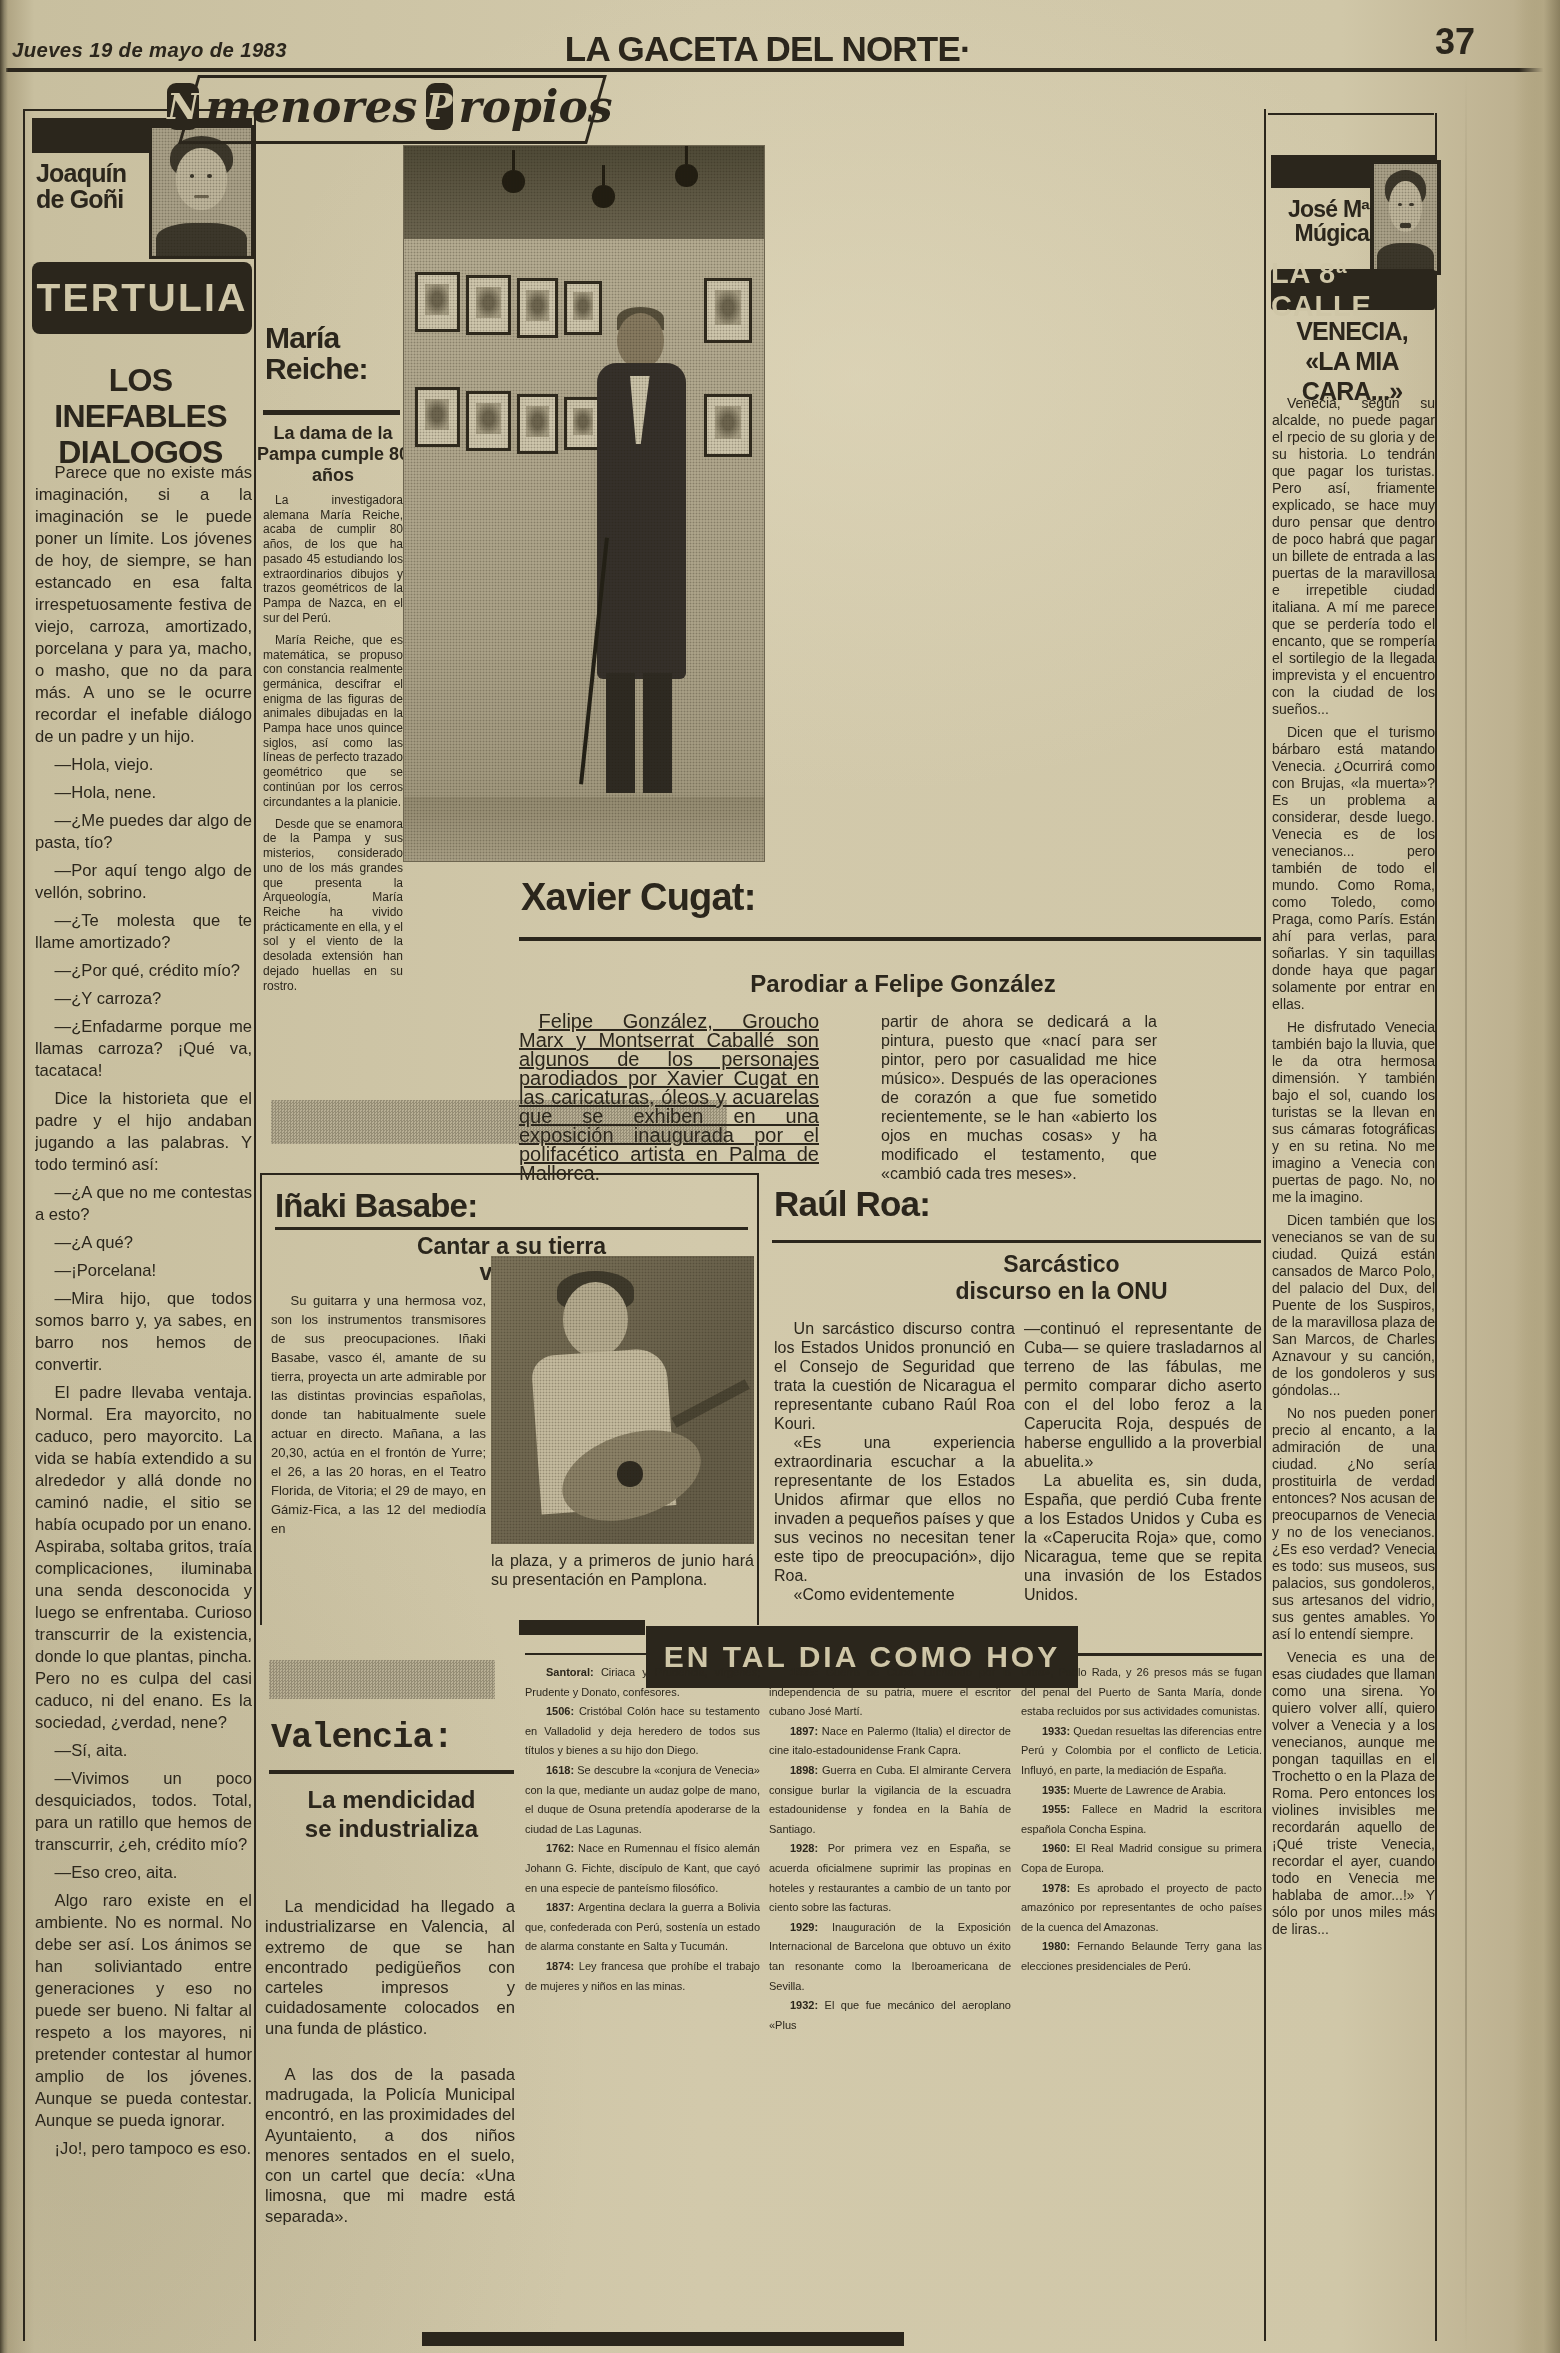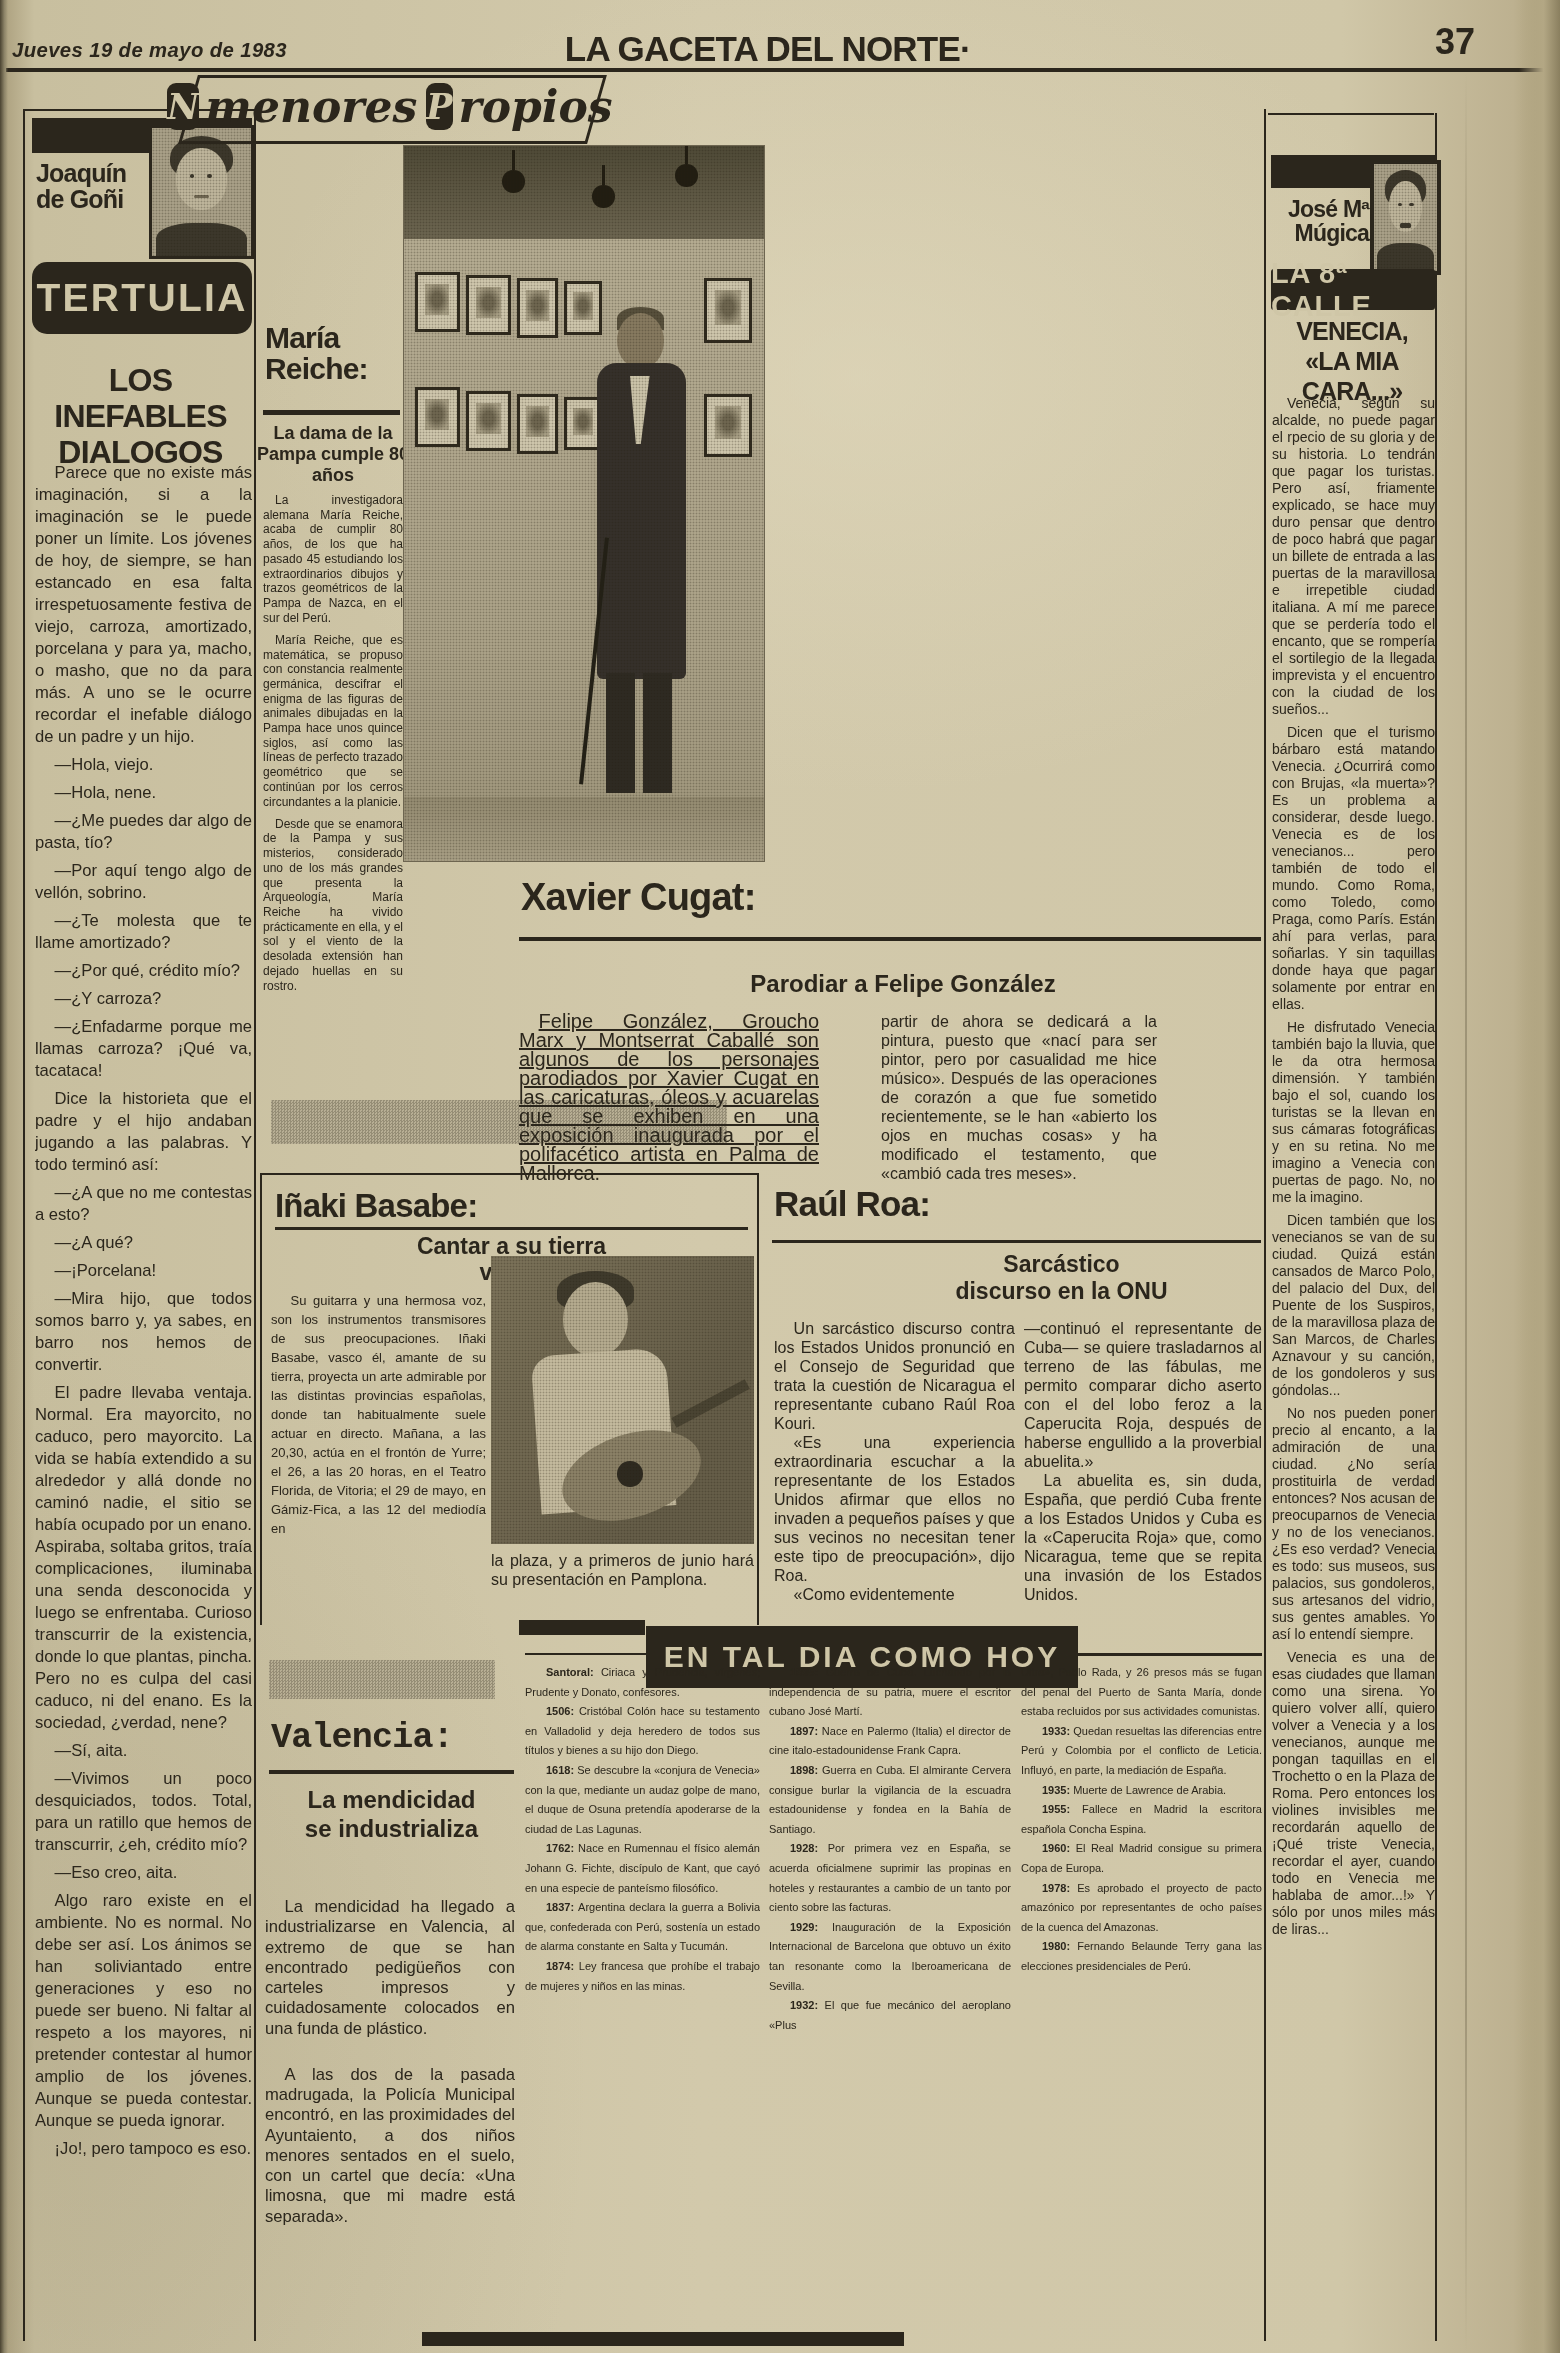--- a/index.html
+++ b/index.html
@@ -28,21 +28,21 @@
   .kicker{font-weight:800;letter-spacing:-0.8px;line-height:1.04;}
   .headline{font-weight:800;text-align:center;line-height:1.12;}
   .bodycol{overflow:hidden;}
   .bodycol p{margin:0 0 6px 0;text-indent:19.6px;}
   .bodycol p b{font-weight:700;}
   
   .t-bar{left:32px;top:118px;width:220px;height:35px;background:var(--ink);}
   .t-author{left:36px;top:161px;width:113px;font-size:25px;font-weight:800;line-height:1.02;letter-spacing:-0.8px;}
   .t-photo{left:149px;top:125px;width:99px;height:128px;border:3.8px solid var(--ink);}
   .t-logo{left:32px;top:262px;width:220px;height:72px;background:var(--ink);color:var(--paper);
-          font-size:39px;font-weight:800;letter-spacing:2.3px;display:flex;align-items:center;justify-content:center;border-radius:15px;}
+          font-size:39px;font-weight:800;letter-spacing:2.3px;display:flex;align-items:center;justify-content:center;border-radius:8px;}
   .t-title{left:27px;top:363px;width:227px;font-size:32px;font-weight:900;text-align:center;line-height:1.12;letter-spacing:-0.8px;}
   .t-body{left:35px;top:462px;width:217px;height:1799px;font-size:16.6px;line-height:22px;}
   
   .np-frame{left:188px;top:75px;width:403px;height:63px;border:3.8px solid var(--ink);transform:skewX(-16deg);background:rgba(0,0,0,0);}
   .np-inner{position:absolute;left:179px;top:72px;width:422px;height:69px;display:flex;align-items:center;justify-content:center;gap:4.5px;
             font-family:"DejaVu Serif","Liberation Serif",serif;font-style:italic;font-weight:700;font-size:44px;color:var(--ink);}
   .np-cap{display:inline-flex;align-items:center;justify-content:center;width:47px;height:47px;background:var(--ink);color:var(--paper);
           border-radius:9px;font-size:35px;margin-right:1.5px;}
   
   .mr-kicker{left:265px;top:322px;width:143px;font-size:30px;}

